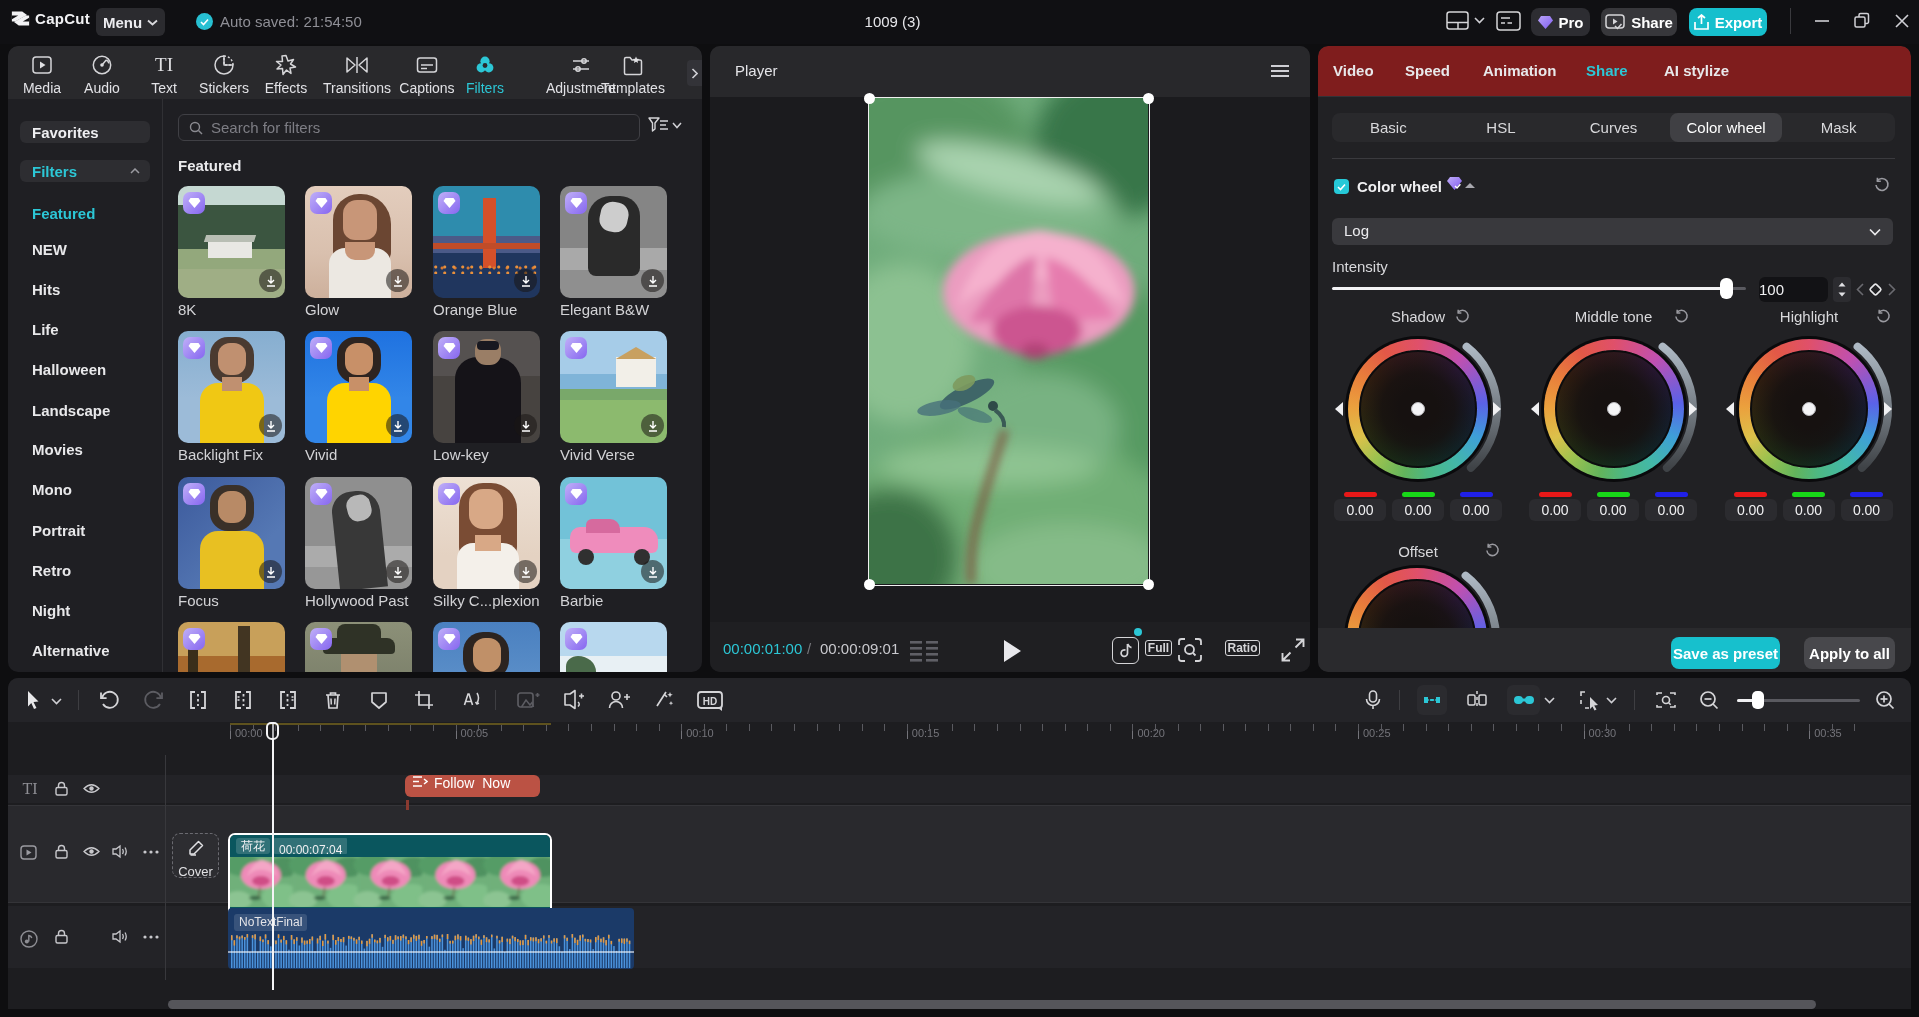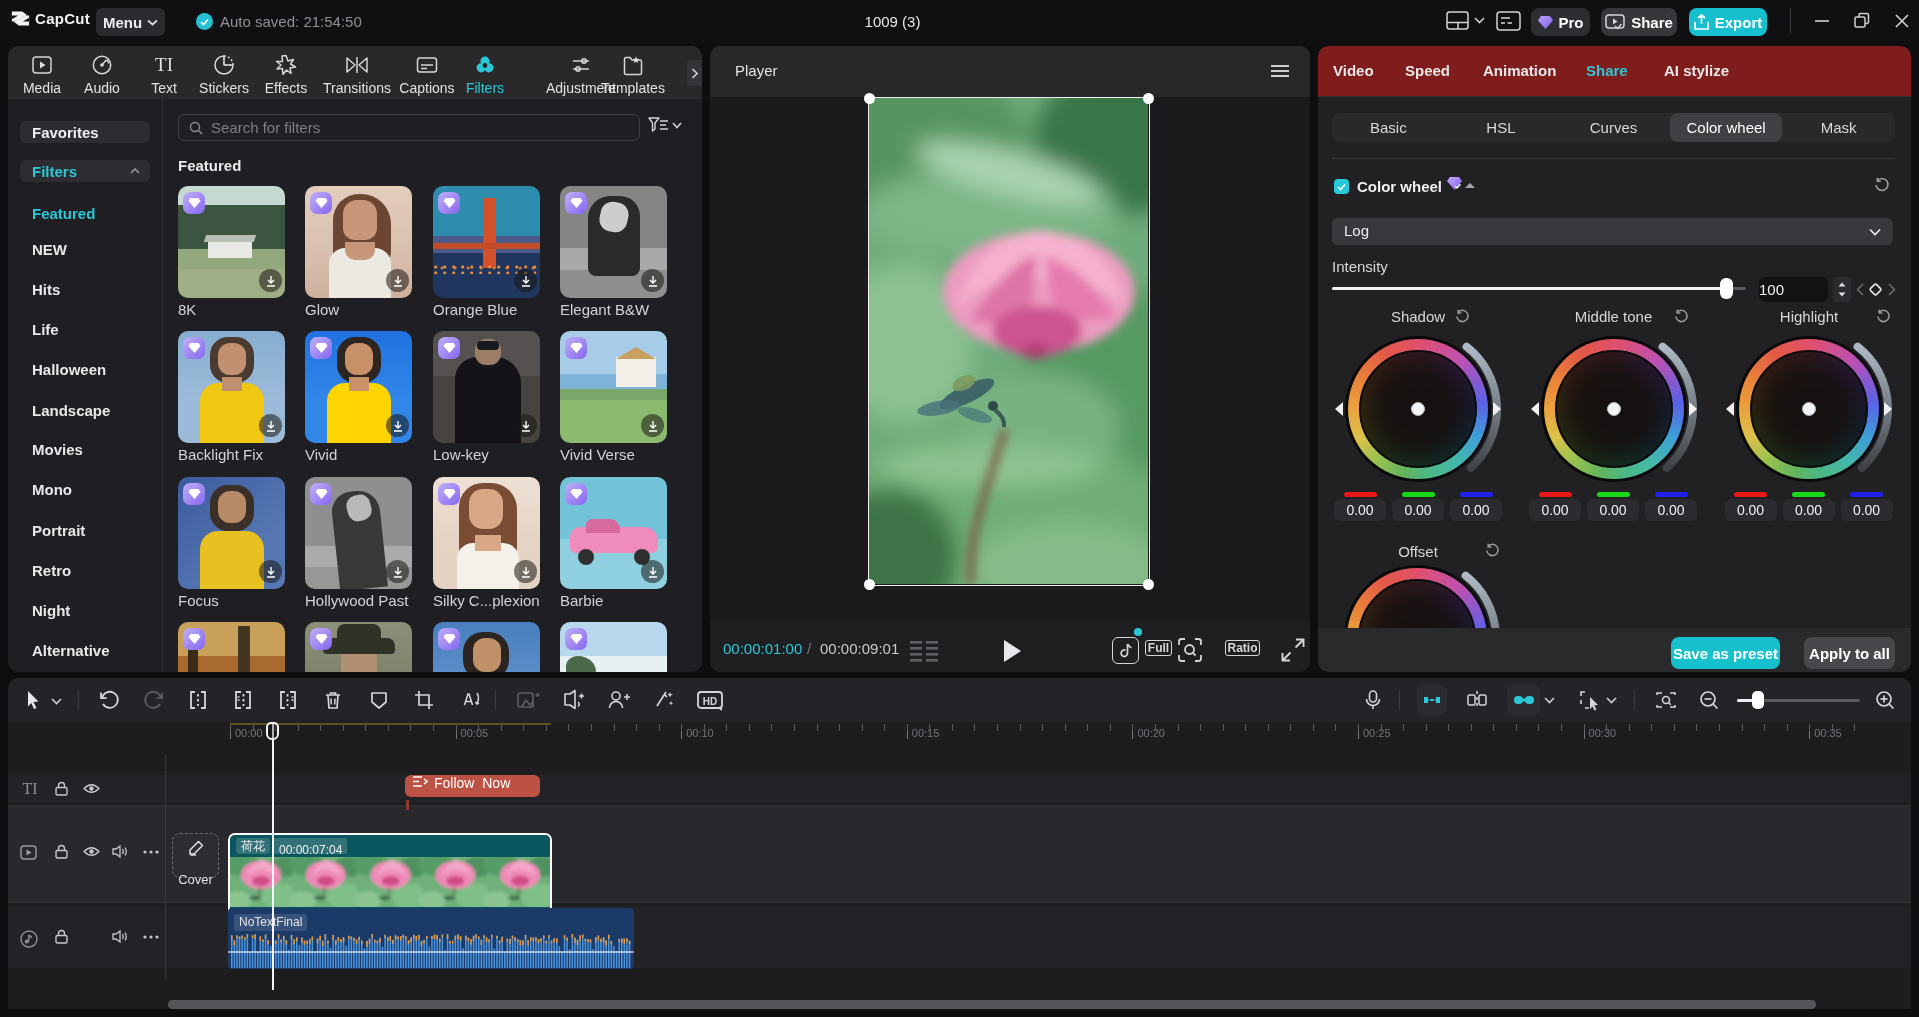--- a/index.html
+++ b/index.html
@@ -1016,21 +1016,21 @@
           </svg>
       <span style="color:#fff;font-size:14px;margin-left:6px">Follow&nbsp; Now</span>
     </div>
     <div style="position:absolute;left:398px;top:122px;width:3px;height:10px;background:#8a3a30"></div>
 
     <div style="position:absolute;left:164px;top:155px;width:47px;height:45px;background:#2d2d31;border:1px dashed #6a6a70;border-radius:8px;text-align:center">
       <svg style="margin-top:6px" width="16" height="16" viewBox="0 0 16 16">
             <path d="M10.5 1.5 l4 4 L6 14 H2 V10 Z" stroke="#e0e0e3" stroke-width="1.5" fill="none" stroke-linejoin="round"></path>
             <line x1="2.5" y1="15" x2="8" y2="15" stroke="#e0e0e3" stroke-width="1.5"></line>
           </svg>
-      <div style="color:#e0e0e3;font-size:13px;margin-top:12px">Cover</div>
+      <div style="color:#e0e0e3;font-size:13px;margin-top:4px">Cover</div>
     </div>
 
     <div id="vclip">
       <div style="position:absolute;left:0;top:0;width:100%;height:22px;background:#0a565e"></div>
       <div style="position:absolute;left:0;bottom:0;width:100%;height:16px;background:#0a565e"></div>
       <div style="position:absolute;left:6px;top:3px;height:16px;background:rgba(255,255,255,0.16);border-radius:3px;color:#f0f0f2;font-size:12px;line-height:16px;padding:0 5px">荷花</div>
       <div style="position:absolute;left:44px;top:3px;height:16px;background:rgba(255,255,255,0.16);border-radius:1px;color:#f0f0f2;font-size:12px;line-height:16px;padding:4px 5px">00:00:07:04</div>
       <div id="vthumbs"><svg width="324" height="50" viewBox="0 0 324 50">
               <defs>
                 <filter id="tb" x="-30%" y="-30%" width="160%" height="160%">

